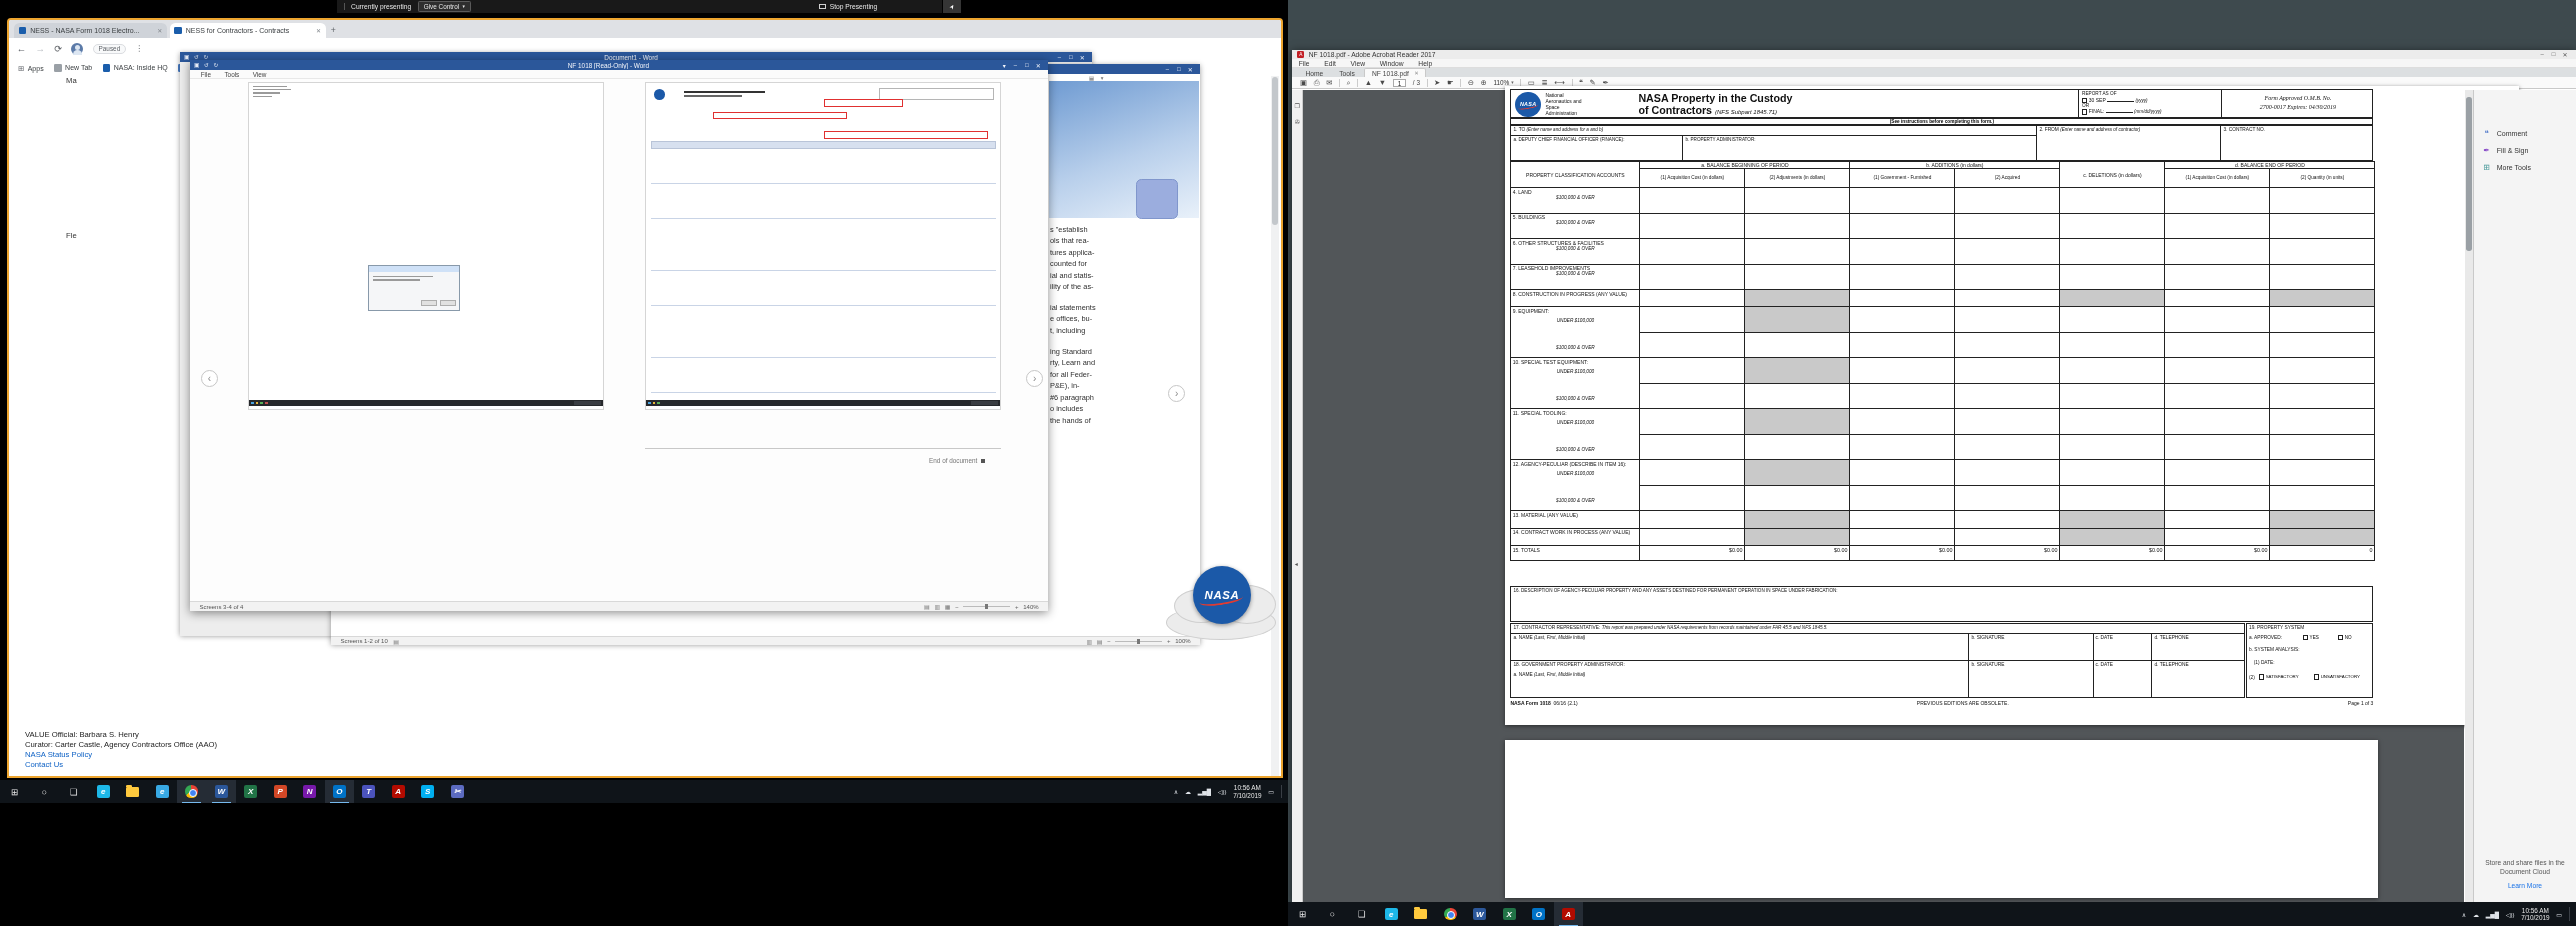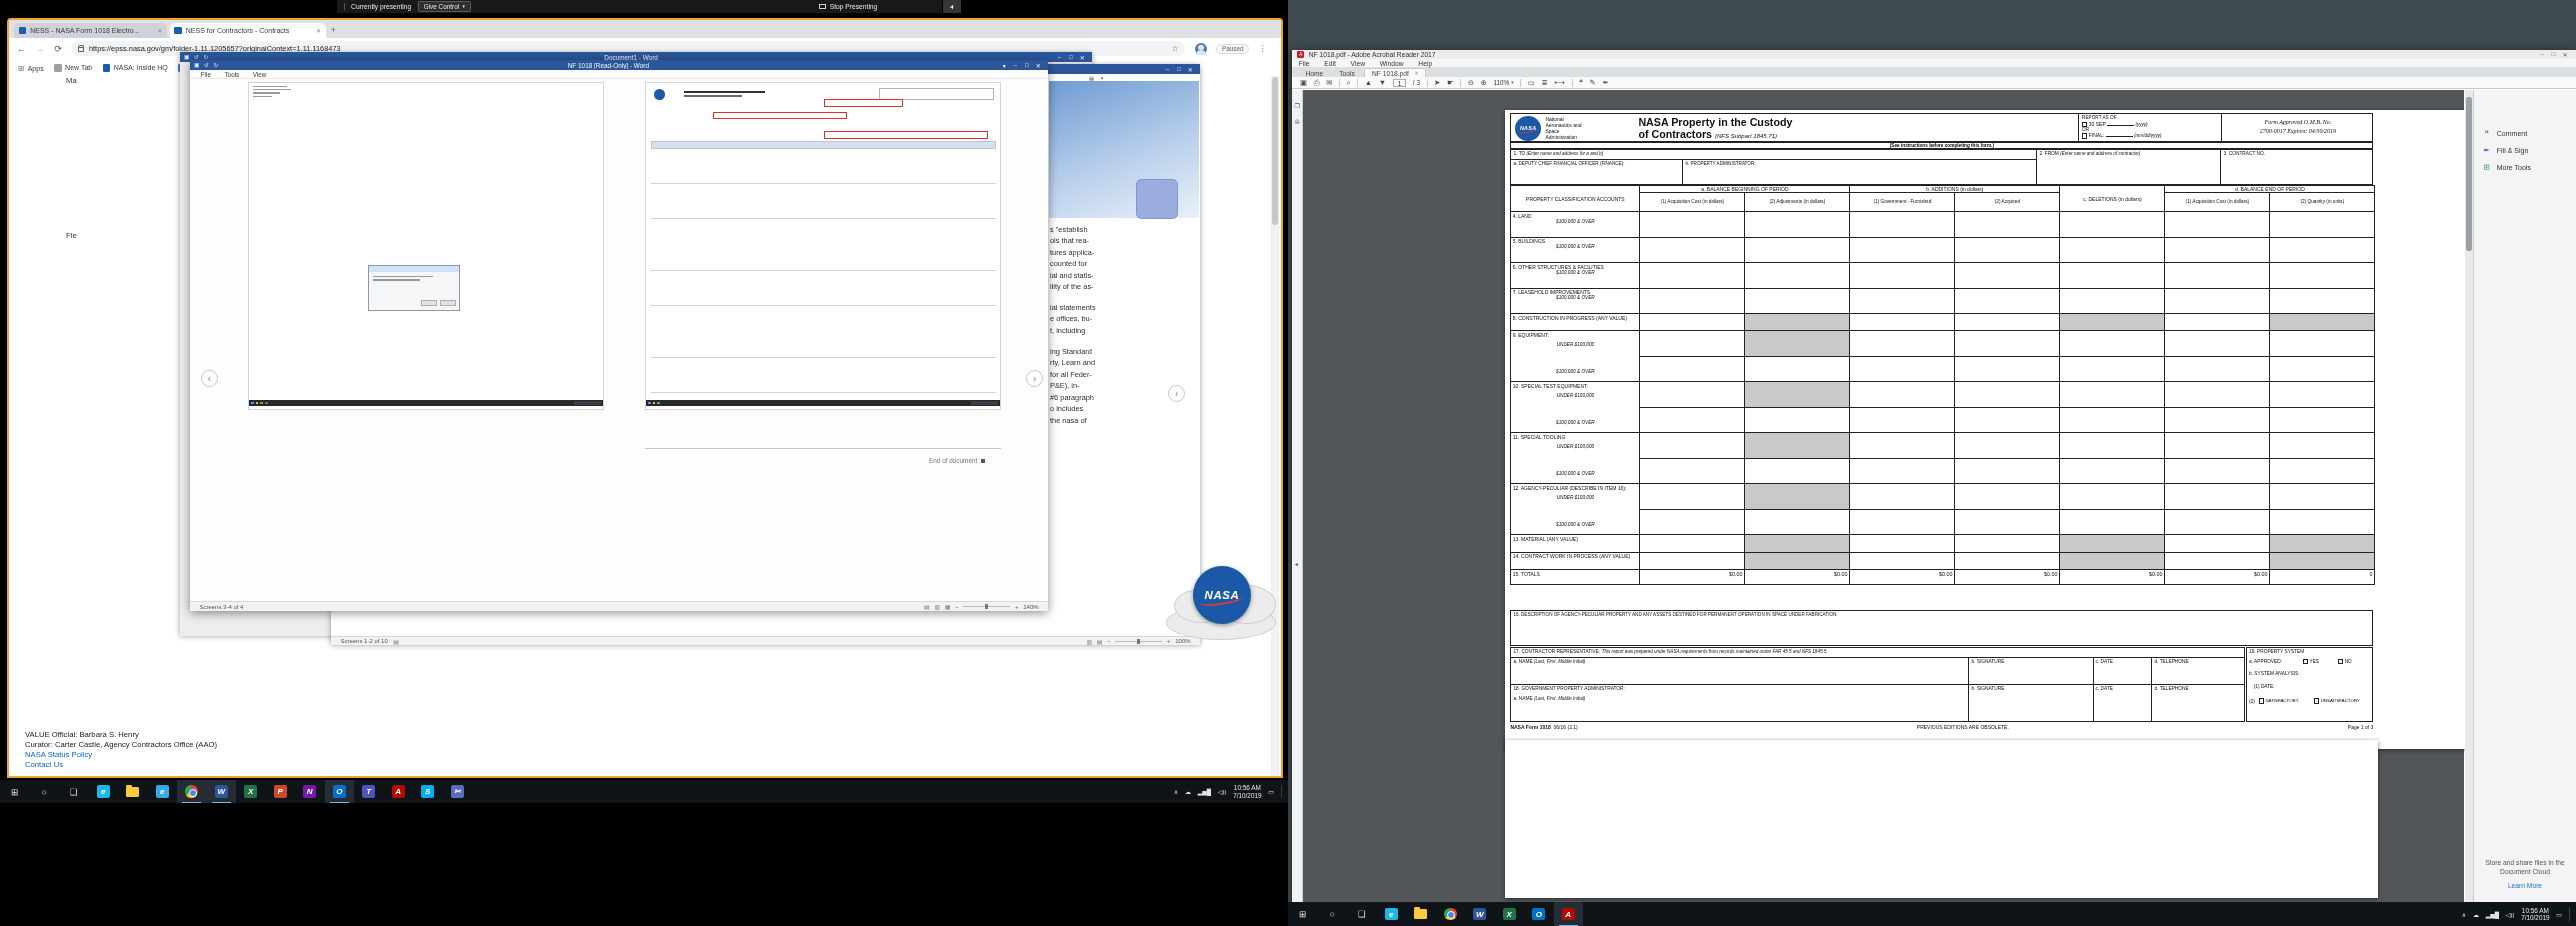--- a/index.html
+++ b/index.html
@@ -118,21 +118,21 @@
   #doc-canvas{left:11.4px;top:40px;width:1161px;bottom:0;background:#525659}
   #doc-scroll{left:1173px;top:40px;width:8.7px;bottom:0;background:#e9e9e9}
   #doc-scroll .thumb{position:absolute;left:1.3px;top:7.4px;width:6px;height:154px;background:#9aa0a5;border-radius:2.7px}
   #acro-panel{left:1181px;top:40px;width:103px;bottom:0;background:#f4f4f4;border-left:0.7px solid #c9c9c9;font-size:7px;color:#333}
   .pitem{display:flex;align-items:center;gap:5.4px;padding:4px 8px}
   .pic{font-size:8px;width:9.4px;text-align:center}
   #dc-note{position:absolute;left:5.4px;right:5.4px;top:769px;text-align:center;font-size:6.7px;color:#555;line-height:8.7px}
   #dc-learn{position:absolute;left:0;right:0;top:792px;text-align:center;font-size:6.7px;color:#1a73e8}
 
   
-  #pdf-page1{left:213px;top:60px;width:1014px;height:639px;background:#fff;box-shadow:0 0.7px 4px rgba(0,0,0,.5)}
+  #pdf-page1{left:213px;top:36px;width:1014px;height:639px;background:#fff;box-shadow:0 0.7px 4px rgba(0,0,0,.5)}
   #pdf-page2{left:213px;top:690px;width:873px;height:158px;background:#fff;box-shadow:0 0.7px 4px rgba(0,0,0,.5)}
   .fbox{position:absolute;border:0.7px solid #222;background:#fff}.fs75{font-size:5px}
   #f-meat{position:absolute;left:4px;top:2px;width:25.5px;height:25.5px;border-radius:50%;background:#1b59a8;display:flex;align-items:center;justify-content:center}
   #f-meat b{color:#fff;font-size:5.4px;font-style:italic;letter-spacing:0.3px}
   #f-meat i{position:absolute;left:2.7px;top:12px;width:20px;height:5.4px;border-bottom:1.3px solid #e23b31;border-radius:50%;transform:rotate(-10deg)}
   .agline{font-size:5px;line-height:6.2px;color:#111}
   #f-title1{font-weight:bold;font-size:10.7px;color:#111}
   #f-title2{font-weight:bold;font-size:10.7px;color:#111}
   #f-title2 em{font-weight:normal;font-style:italic;font-size:6px}
   .cb{display:inline-block;width:5.4px;height:5.4px;border:0.7px solid #222;background:#fff;vertical-align:middle}
@@ -168,25 +168,20 @@
         <span class="fav"></span>
         <span class="ttl">NESS for Contractors - Contracts</span>
         <span class="cx">✕</span>
       </div>
       <div class="ab" id="newtab">+</div>
     </div>
     <div class="ab" id="omnirow">
       <span class="nav-ic">←</span>
       <span class="nav-ic dis">→</span>
       <span class="nav-ic">⟳</span>
-      <div id="omnibox">
-        <span class="lock"></span>
-        <span id="url-text">https://epss.nasa.gov/gm/folder-1.11.1205657?originalContext=1.11.1168473</span>
-        <span id="star">☆</span>
-      </div>
       <span id="avatar"></span>
       <span id="paused-chip">Paused</span>
       <span id="moremenu">⋮</span>
     </div>
     <div class="ab" id="bmbar">
         <div id="bookmarks" style="display:flex;gap:10.7px;align-items:center">
           <div class="bm">
             <span class="bm-grid">⊞</span>
             <span class="bm-lb">Apps</span>
           </div>
@@ -313,21 +308,21 @@
       <div class="mfrag ab" style="left:719px;top:218px">ility of the as-</div>
       <div class="mfrag ab" style="left:719px;top:239px">ial statements</div>
       <div class="mfrag ab" style="left:719px;top:250px">e offices, bu-</div>
       <div class="mfrag ab" style="left:719px;top:262px">t, including</div>
       <div class="mfrag ab" style="left:719px;top:283px">ing Standard</div>
       <div class="mfrag ab" style="left:719px;top:294px">rty, Learn and</div>
       <div class="mfrag ab" style="left:719px;top:306px">for all Feder-</div>
       <div class="mfrag ab" style="left:719px;top:317px">P&amp;E), in-</div>
       <div class="mfrag ab" style="left:719px;top:329px">#6 paragraph</div>
       <div class="mfrag ab" style="left:719px;top:340px">o includes</div>
-      <div class="mfrag ab" style="left:719px;top:352px">the nasa of</div>
+      <div class="mfrag ab" style="left:719px;top:352px">the hands of</div>
     </div>
 
   <div class="ab" id="word-front">
     <div class="wtitle">
       <span class="qat">
         <span>▣</span>
         <span>↺</span>
         <span>↻</span>
       </span>
       <span class="cap">NF 1018 [Read-Only] - Word</span>

